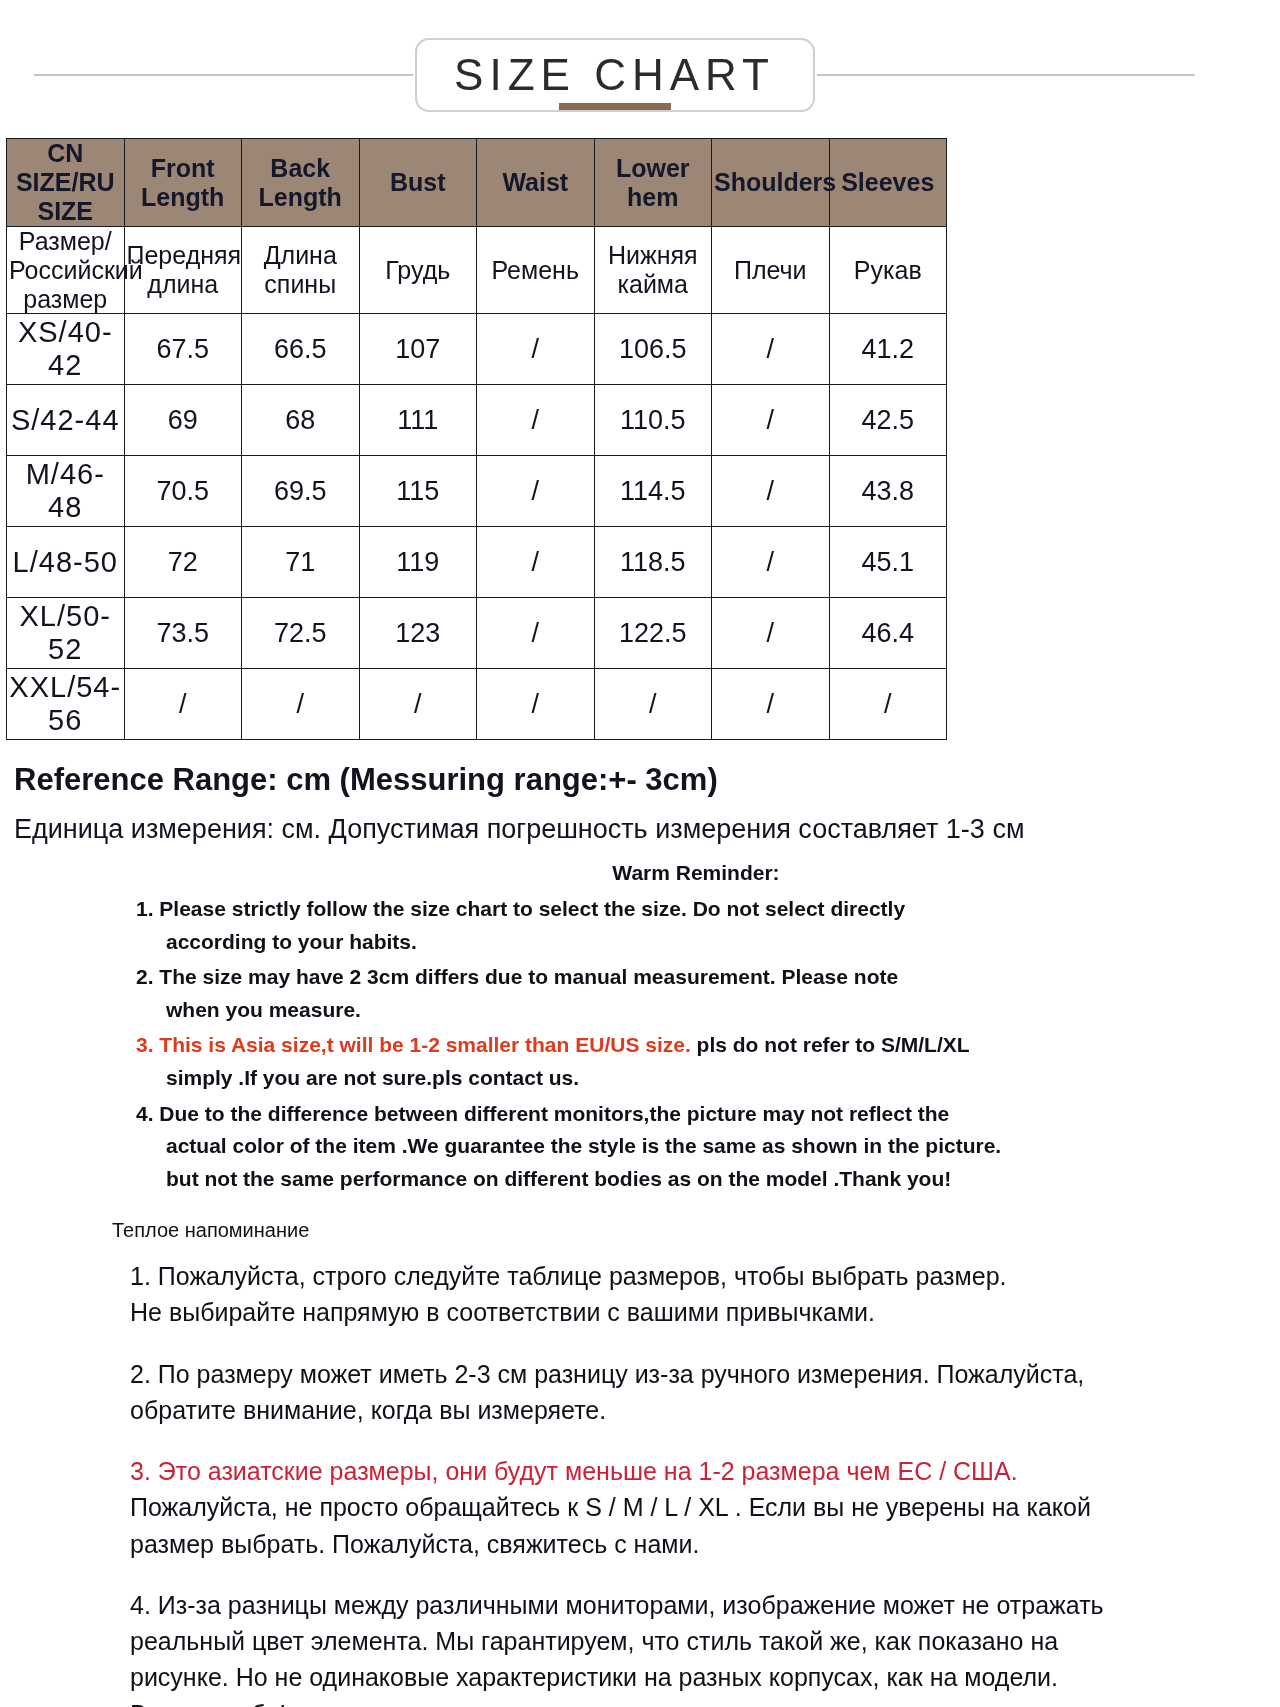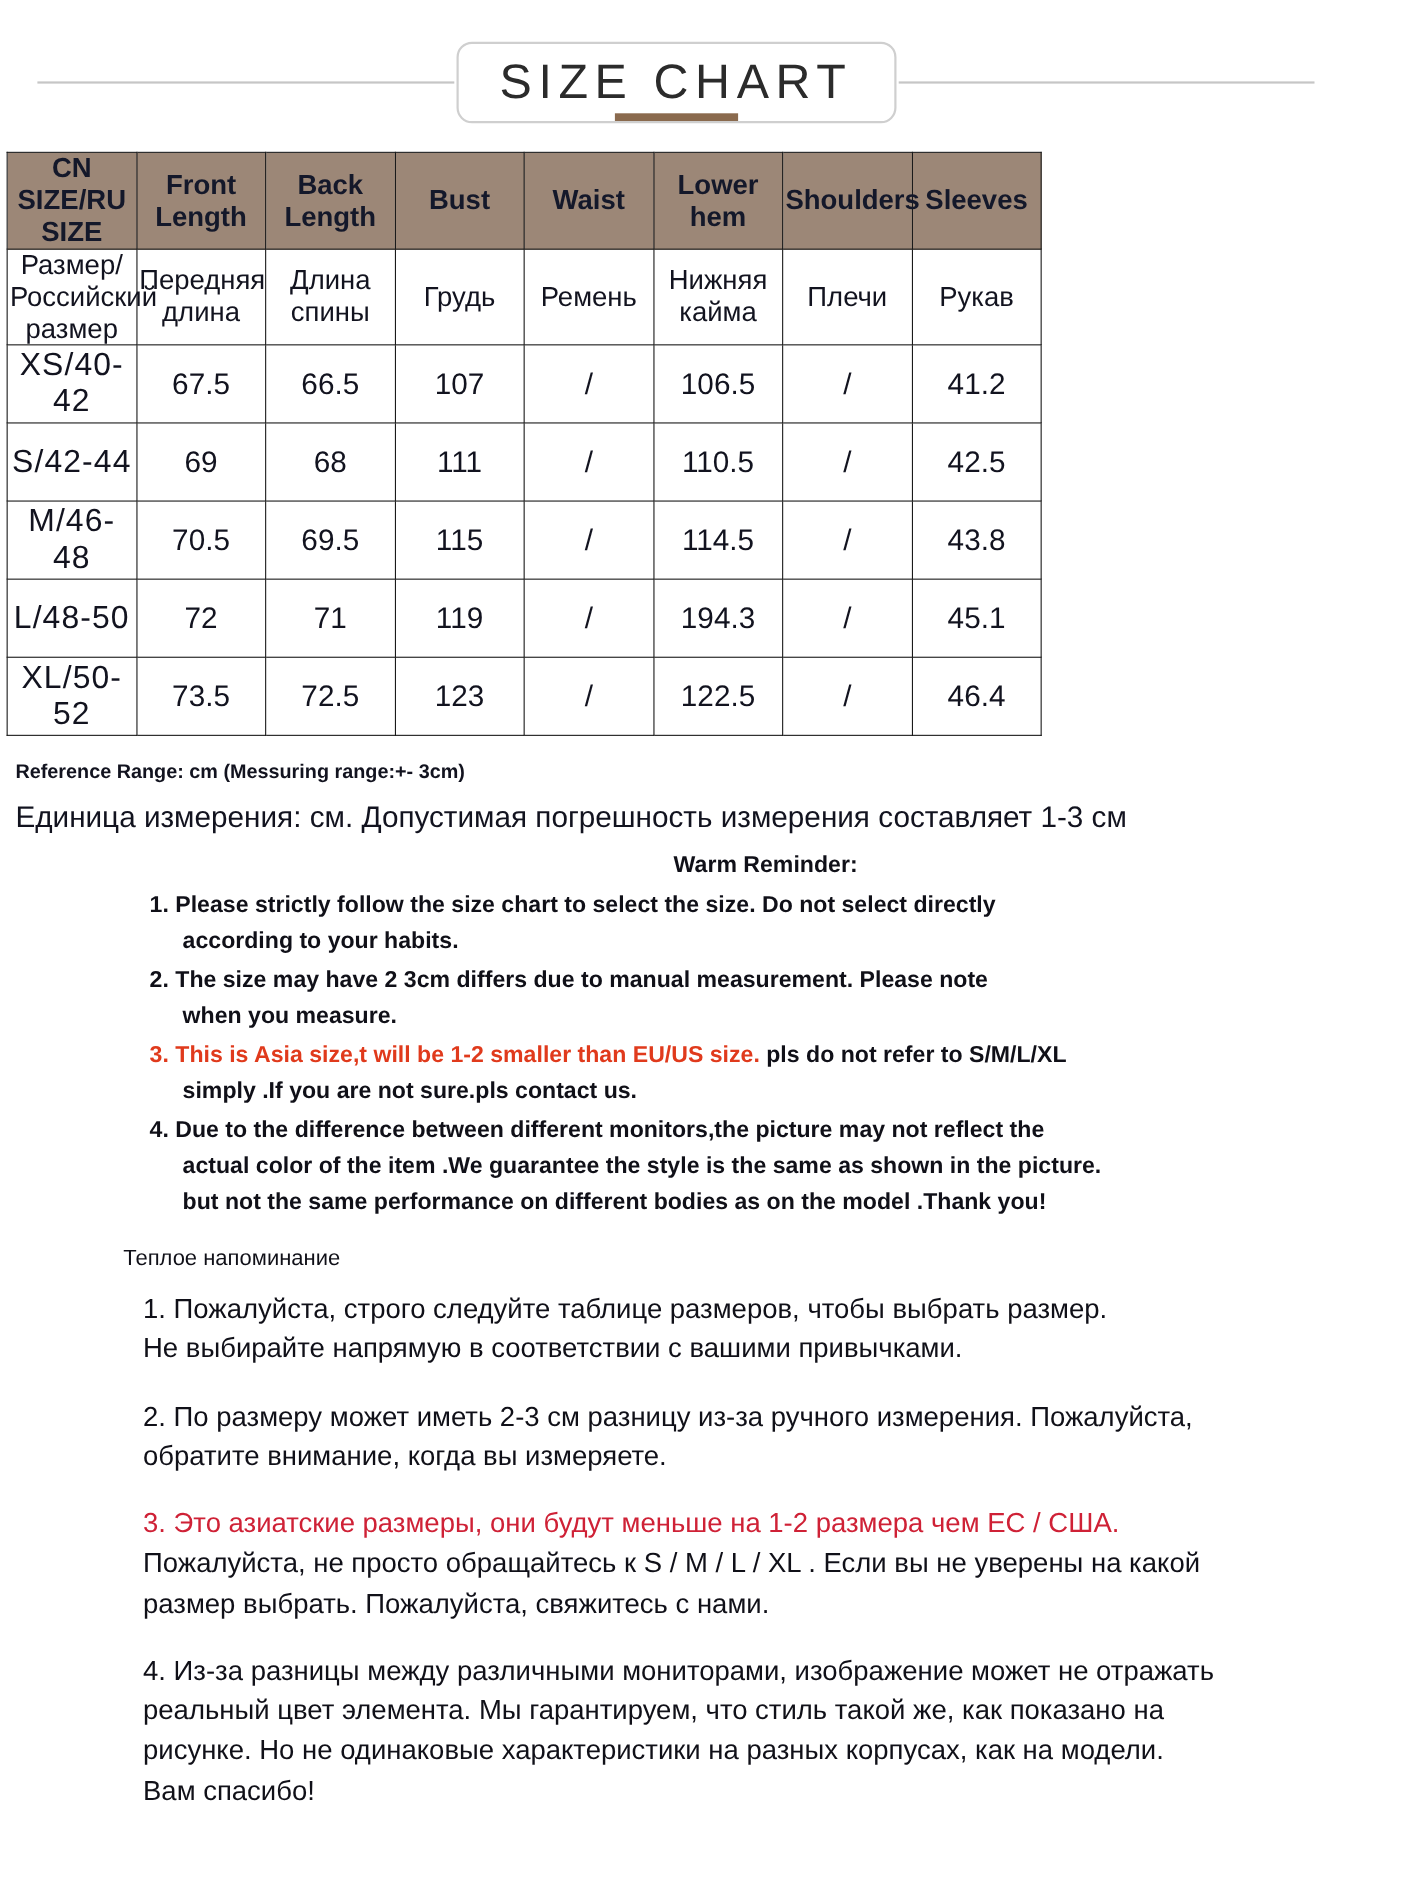--- a/index.html
+++ b/index.html
@@ -79,21 +79,21 @@
     margin-left:17px;
   }
   .size-table tbody td.size-col{
     font-size:29px;
     letter-spacing:1px;
   }
 
   
   .ref-en{
     margin:22px 0 0 14px;
-    font-size:18px;
+    font-size:31px;
     font-weight:bold;
   }
   .ref-ru{
     margin:16px 0 0 14px;
     font-size:27px;
     font-weight:500;
   }
 
   
   .reminder-en{
@@ -201,33 +201,43 @@
           <td>114.5</td>
           <td>/</td>
           <td>43.8</td>
         </tr>
         <tr class="">
           <td class="size-col">L/48-50</td>
           <td>72</td>
           <td>71</td>
           <td>119</td>
           <td>/</td>
-          <td>194.3</td>
+          <td>118.5</td>
           <td>/</td>
           <td>45.1</td>
         </tr>
         <tr class="">
           <td class="size-col">XL/50-52</td>
           <td>73.5</td>
           <td>72.5</td>
           <td>123</td>
           <td>/</td>
           <td>122.5</td>
           <td>/</td>
           <td>46.4</td>
+        </tr>
+        <tr class="">
+          <td class="size-col">XXL/54-56</td>
+          <td>/</td>
+          <td>/</td>
+          <td>/</td>
+          <td>/</td>
+          <td>/</td>
+          <td>/</td>
+          <td>/</td>
         </tr>
       </tbody>
   </table>
 
   <div class="ref-en">Reference Range: cm (Messuring range:+- 3cm)</div>
   <div class="ref-ru">Единица измерения: см. Допустимая погрешность измерения составляет 1-3 см</div>
 
   <section class="reminder-en">
     <div class="heading">Warm Reminder:</div>
     <div class="items" id="en-items">

